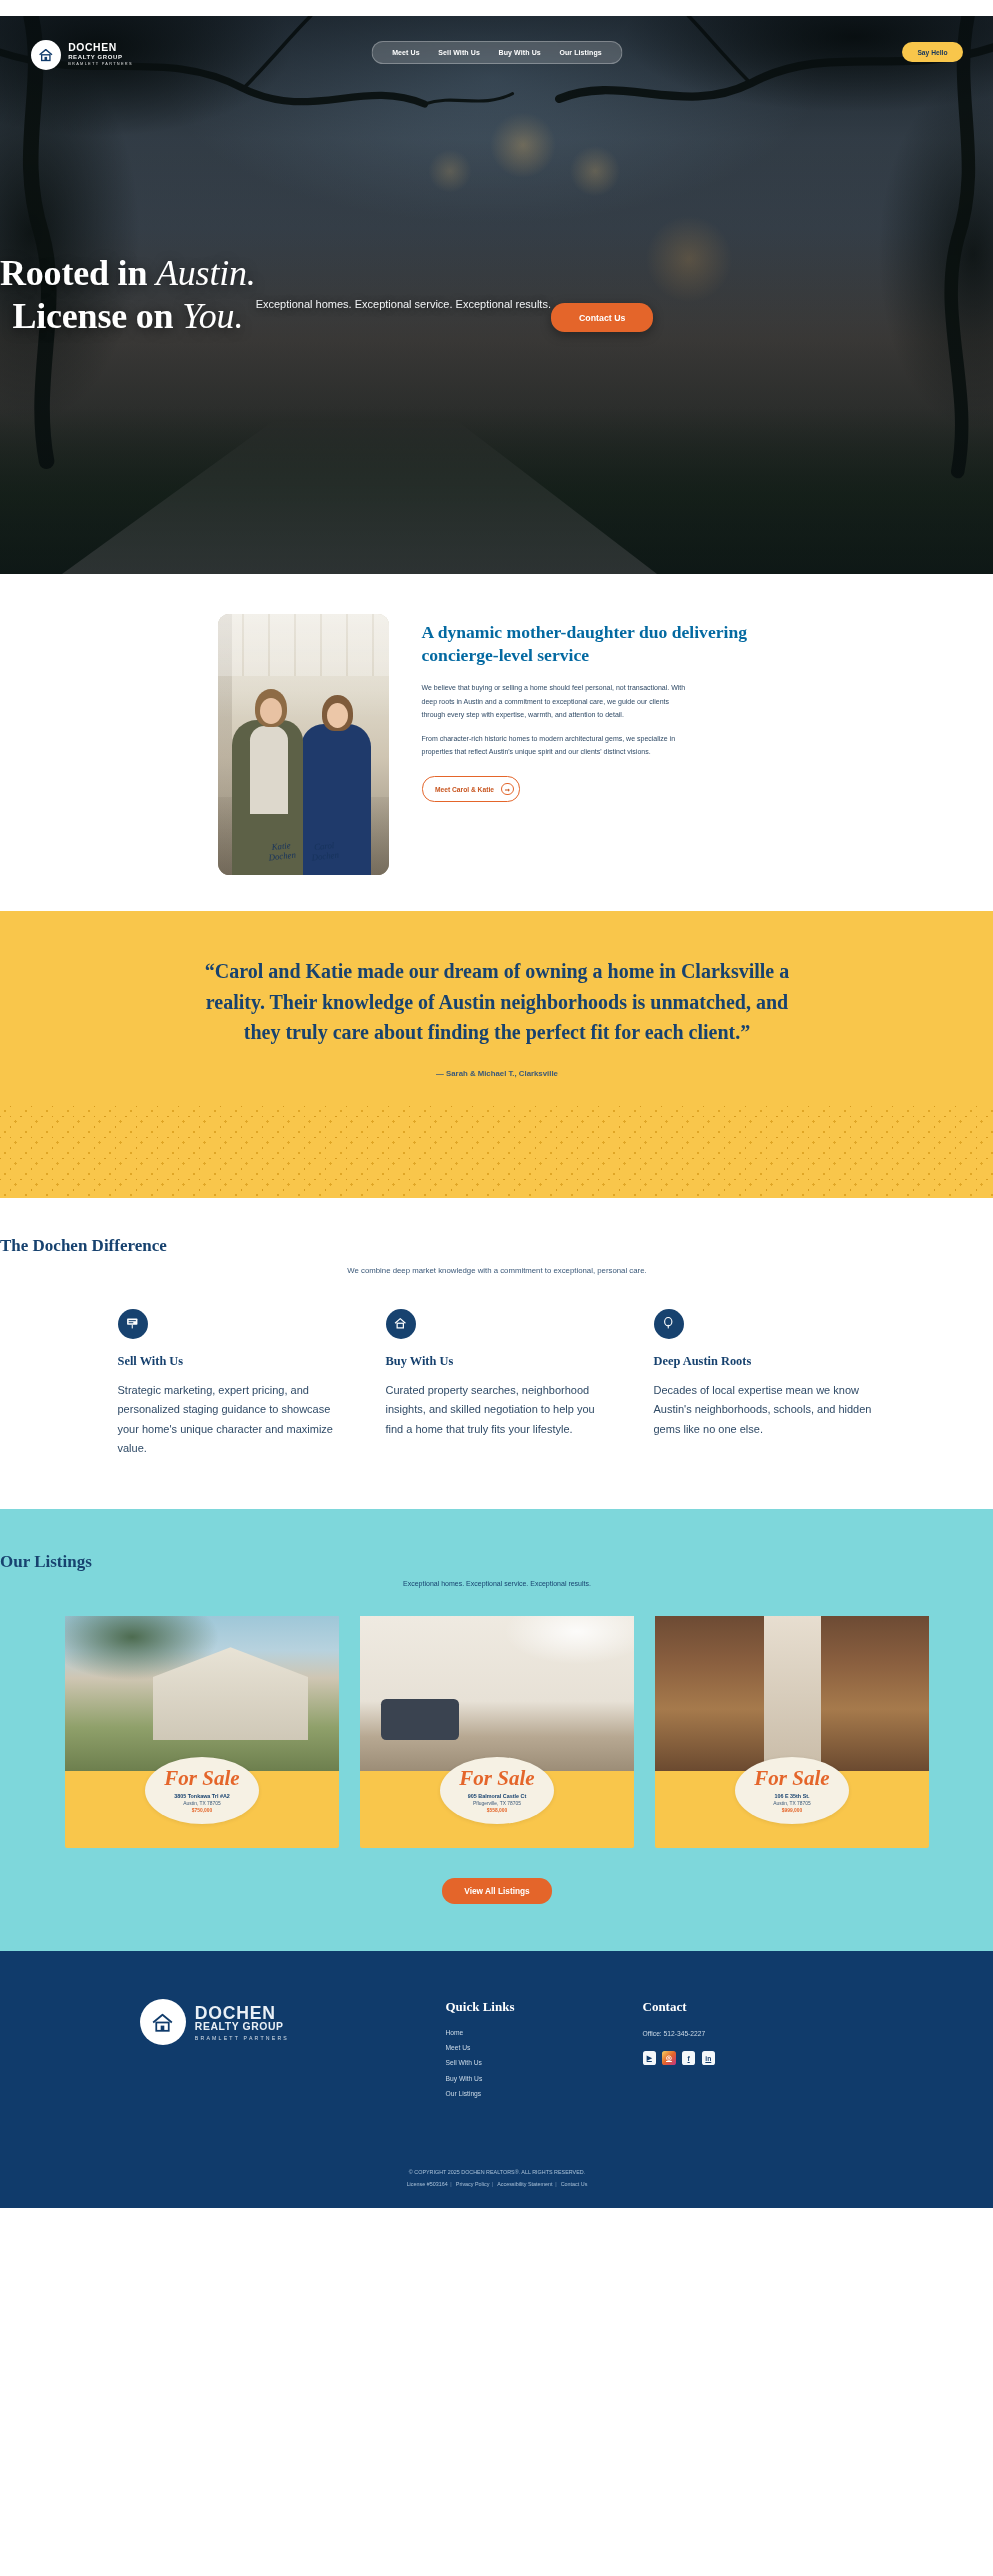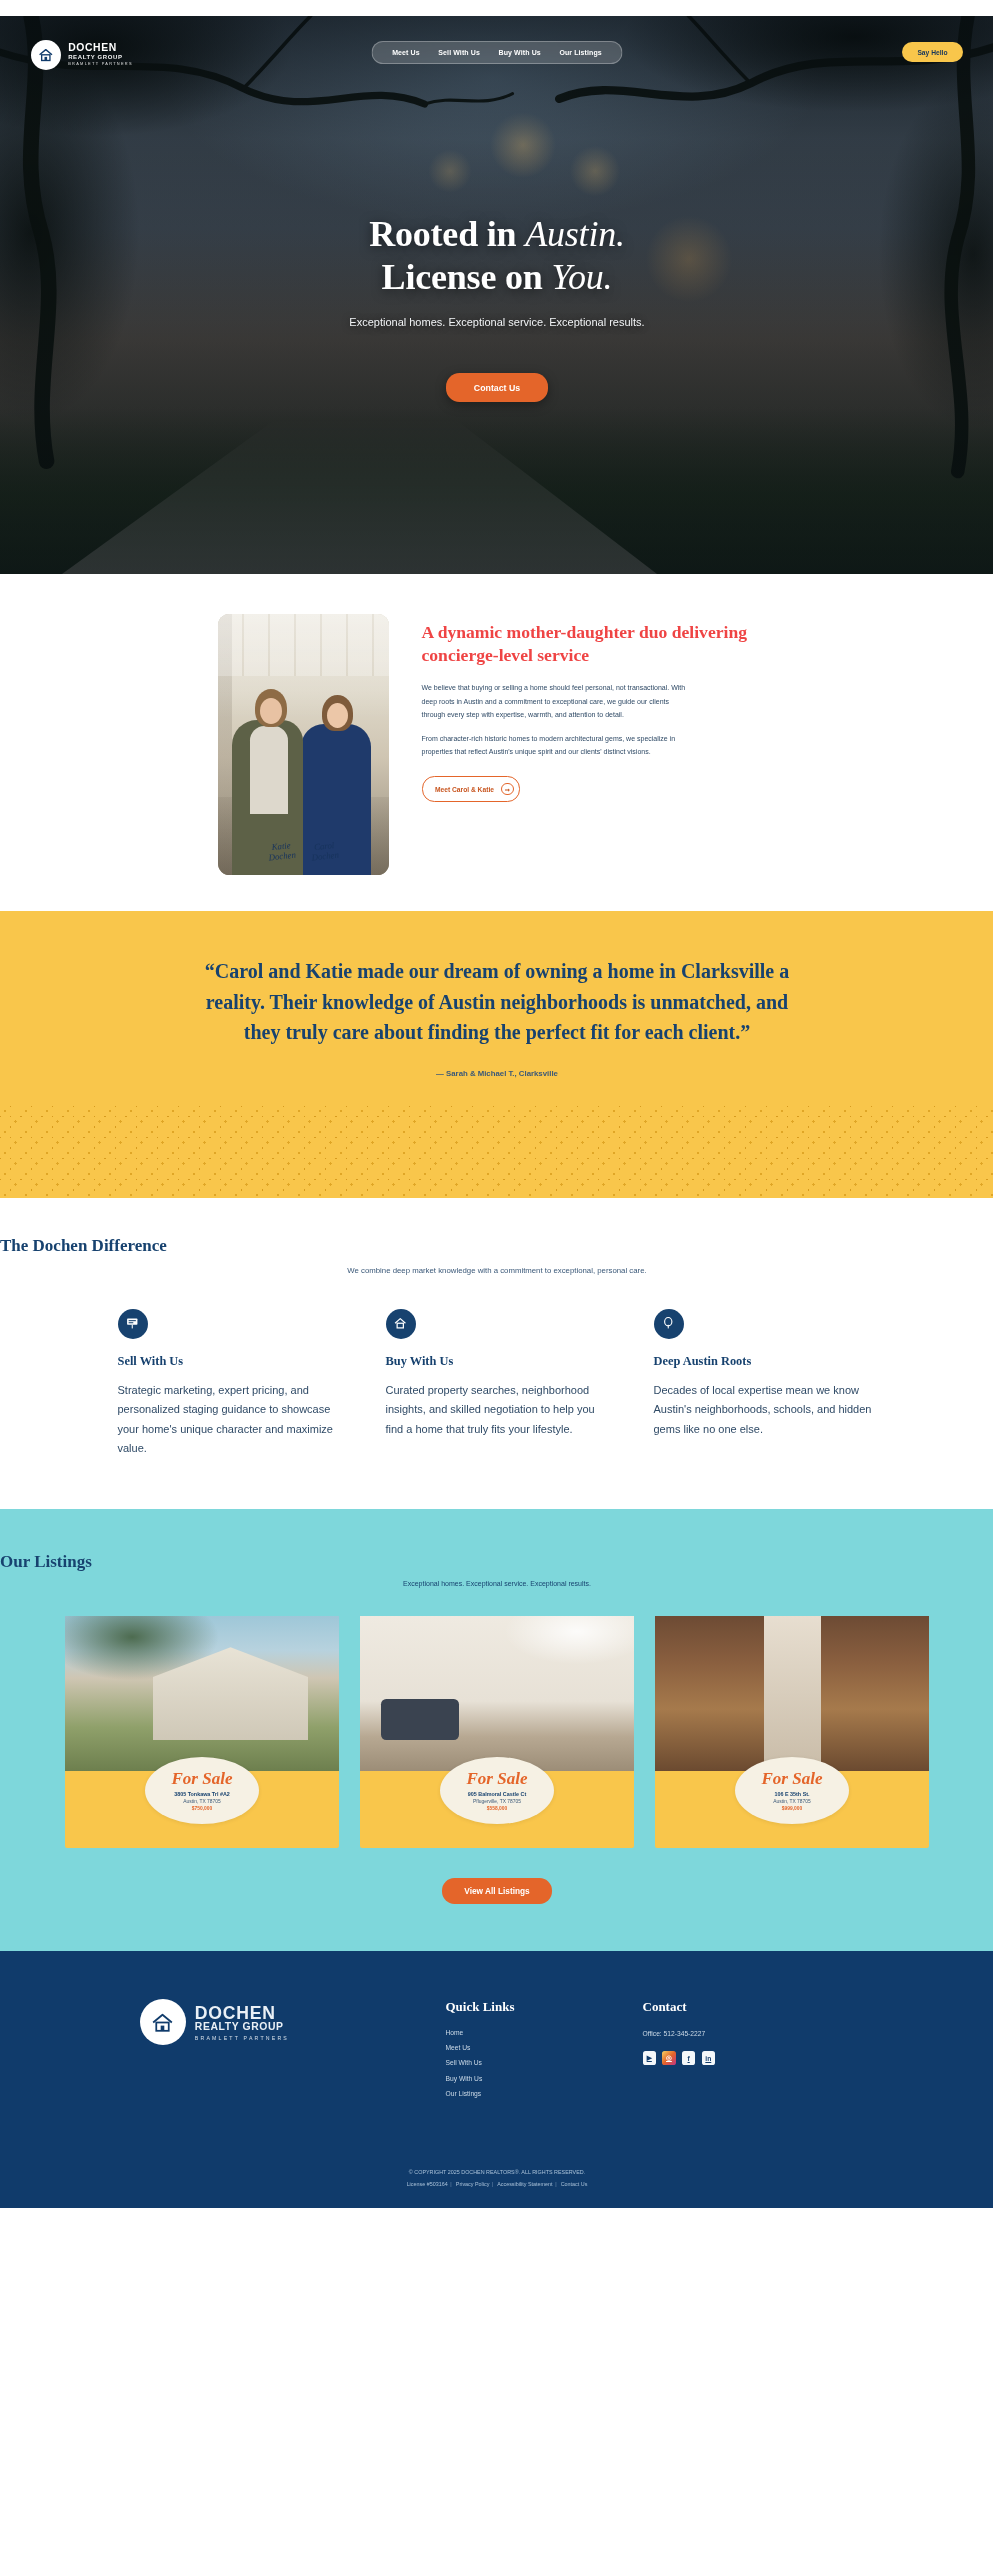--- a/index.html
+++ b/index.html
@@ -96,22 +96,21 @@
   .nav-cta {
     position: absolute; right: 31px; top: 26px;
     background: #f9c64b; color: #16365c;
     font-size: 6.7px; font-weight: 700;
     border: none; border-radius: 12.4px;
     padding: 6.7px 15.5px; cursor: pointer;
   }
 
   .hero-inner {
     position: absolute; inset: 0;
-    display: flex; flex-direction: column; align-items: center;
-    padding-top: 197px;
+    display: flex; flex-direction: row; align-items: center;
     z-index: 5;
   }
   .hero-h1 {
     color: #ffffff;
     font-size: 36px;
     line-height: 1.19;
     font-weight: 700;
     text-align: center;
     letter-spacing: -0.2px;
     text-shadow: 0 1.6px 11.4px rgba(0,0,0,0.55);
@@ -193,21 +192,21 @@
     font-size: 9.8px;
     text-align: center;
     line-height: 1.15;
     transform: rotate(-6deg);
   }
   .sig span { display: block; font-size: 8.8px; }
 
   .about-text { padding-top: 7.2px; flex: 1; }
   .about-h2 {
     font-family: "Liberation Serif", serif;
-    font-size: 17.6px; line-height: 1.32; color: #ef4444; font-weight: 700;
+    font-size: 17.6px; line-height: 1.32; color: #0369a1; font-weight: 700;
   }
   .about-p {
     margin-top: 13.5px; font-size: 7px; line-height: 1.92; color: #2f4a66; max-width: 269px;
   }
   .about-p + .about-p { margin-top: 10.4px; }
   .about-btn {
     margin-top: 17.6px;
     display: inline-flex; align-items: center; gap: 7.2px;
     border: 0.8px solid #e4652a; color: #c8551f; background: transparent;
     border-radius: 12.4px; padding: 5.7px 5.2px 5.7px 12.4px;
@@ -327,21 +326,21 @@
     position: absolute; left: 50%; transform: translateX(-50%);
     top: 141px;
     width: 114px; height: 67px; border-radius: 50%;
     background: #f6f1e4;
     display: flex; flex-direction: column; align-items: center; justify-content: center;
     box-shadow: 0 1px 4.1px rgba(0,0,0,0.08);
   }
   .badge-forsale {
     font-family: "Liberation Serif", serif;
     font-style: italic; font-weight: 700;
-    color: #e4652a; font-size: 17px; line-height: 1;
+    color: #e4652a; font-size: 21px; line-height: 1;
   }
   .badge-addr { margin-top: 4.1px; font-size: 5.4px; font-weight: 700; color: #17426f; }
   .badge-city { margin-top: 1.6px; font-size: 4.9px; color: #3a5878; }
   .badge-price { margin-top: 2.6px; font-size: 4.9px; font-weight: 700; color: #e4652a; }
   .listing-spacer { height: 62px; }
   .view-all {
     display: block; margin: 30px auto 0;
     background: #e4652a; color: #fff; border: none; border-radius: 12.4px;
     font-size: 8.3px; font-weight: 600; padding: 8.3px 22px; cursor: pointer;
   }

